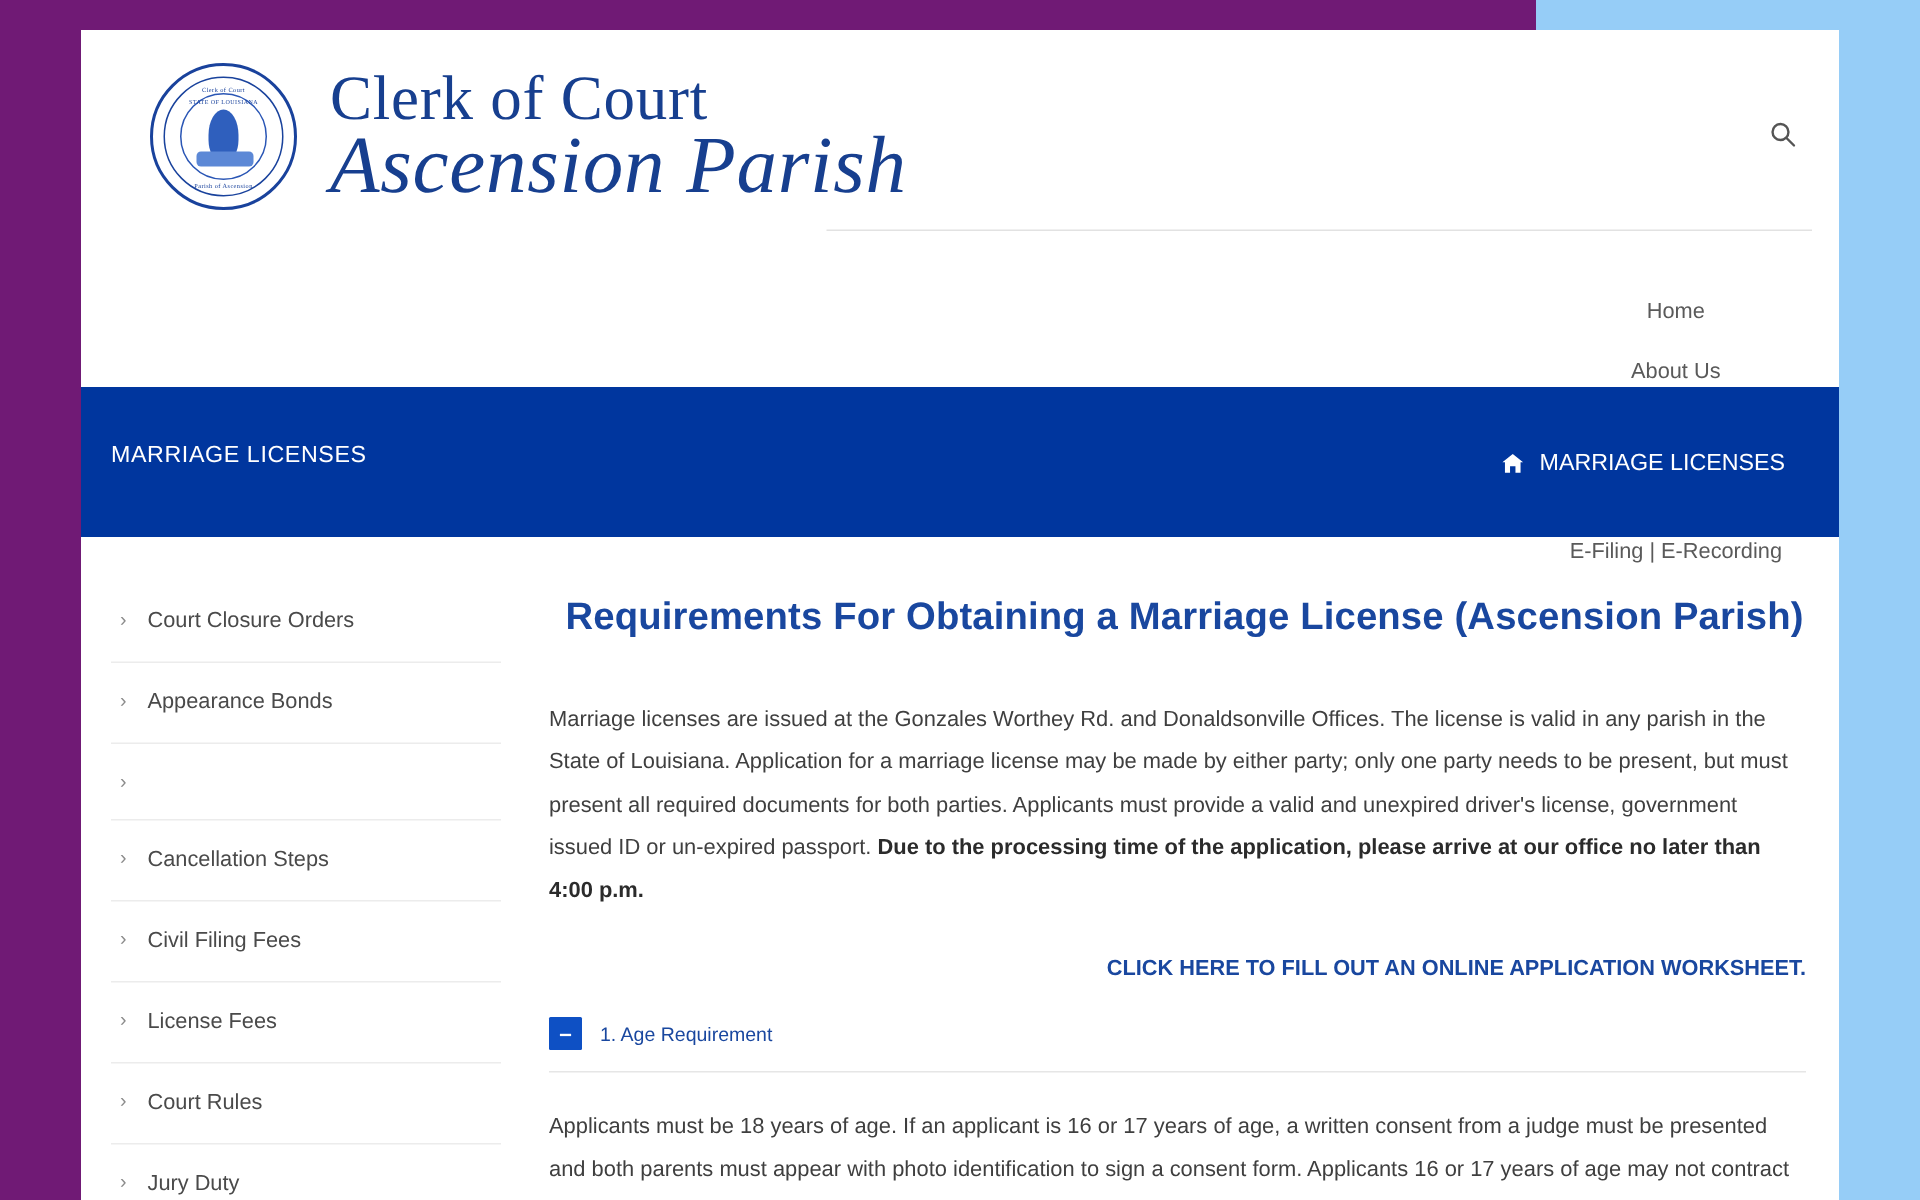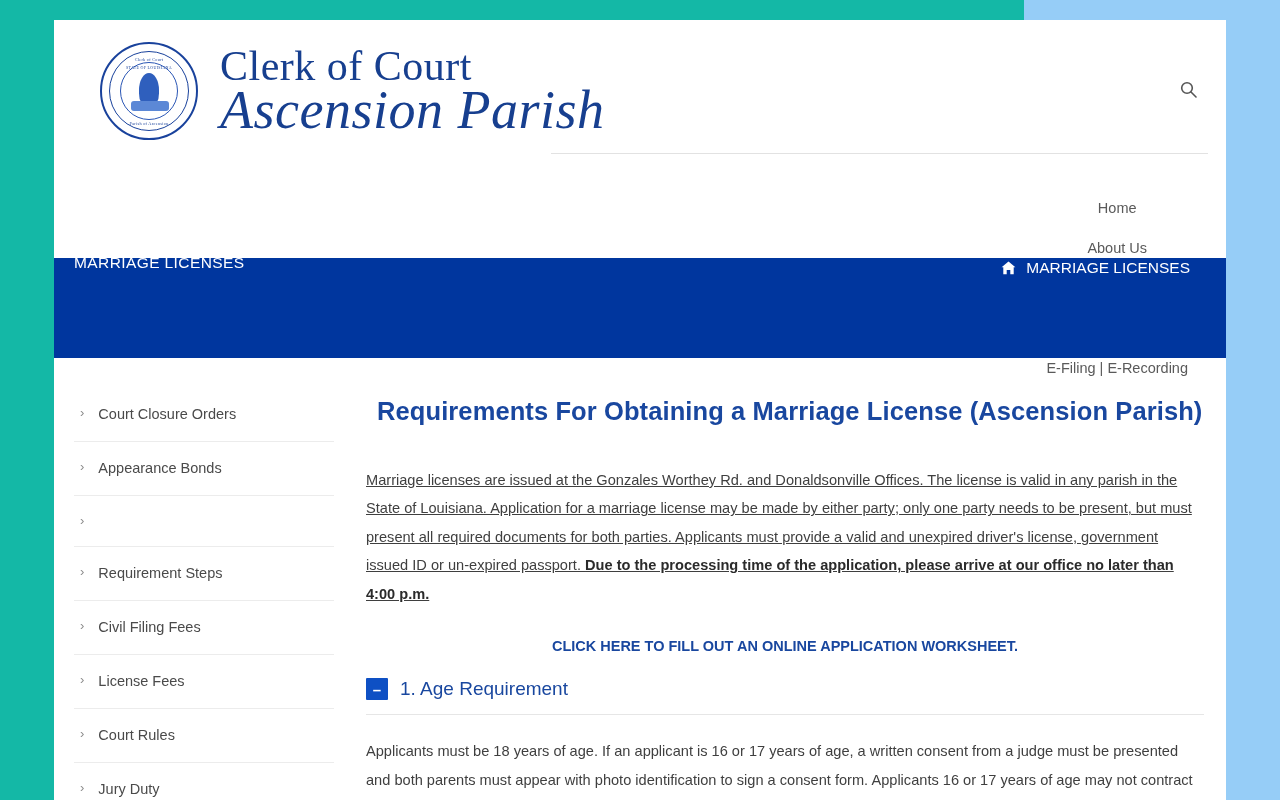--- a/index.html
+++ b/index.html
@@ -9,21 +9,21 @@
     width: 1280px;
     height: 800px;
     overflow: hidden;
     background: #96cdf7;
     font-family: "Liberation Sans", sans-serif;
   }
   #page {
     position: relative;
     width: 1024px;
     height: 800px;
-    background: #14b8a6;
+    background: #701a75;
   }
   .site {
     position: absolute;
     left: 54px;
     top: 20px;
     width: 1172px;
     height: 790px;
     background: #ffffff;
     overflow: hidden;
   }
@@ -148,21 +148,21 @@
     padding: 12px 18px;
     cursor: pointer;
     white-space: nowrap;
   }
   
   .band {
     height: 100px;
     background: #00369e;
     color: #fff;
     display: flex;
-    align-items: flex-start;
+    align-items: center;
     justify-content: space-between;
     padding: 0 36px 0 20px;
     position: relative;
   }
   .band-title {
     font-size: 15.5px;
     letter-spacing: .4px;
     color: #ffffff;
     position: relative;
     top: -4px;
@@ -215,26 +215,25 @@
     font-weight: bold;
     letter-spacing: .1px;
     margin: 0 0 38px 11px;
     line-height: 1.25;
   }
   .para {
     font-size: 14.6px;
     color: #3f3f3f;
     line-height: 1.95;
     margin: 0 0 26px 0;
-    text-decoration: underline;
   }
   .para b { color: #2b2b2b; }
   .cta {
     display: block;
-    text-align: center;
+    text-align: right;
     font-size: 14.5px;
     color: #19479f;
     font-weight: bold;
     text-decoration: none;
     margin: 30px 0 18px 0;
     cursor: pointer;
   }
   .accordion-head {
     display: flex;
     align-items: center;
@@ -251,21 +250,21 @@
     display: flex;
     align-items: center;
     justify-content: center;
     font-size: 15px;
     font-weight: bold;
     line-height: 1;
     flex: none;
     border-radius: 1px;
   }
   .acc-label {
-    font-size: 19px;
+    font-size: 13px;
     color: #19479f;
   }
   .acc-body {
     font-size: 14.6px;
     color: #3f3f3f;
     line-height: 1.95;
     padding-top: 22px;
   }
 </style>
 </head>
@@ -330,21 +329,21 @@
         </div>
         <div class="side-item">
           <span class="chev">›</span>
           <span>Appearance Bonds</span>
         </div>
         <div class="side-item">
           <span class="chev">›</span>
         </div>
         <div class="side-item">
           <span class="chev">›</span>
-          <span>Requirement Steps</span>
+          <span>Cancellation Steps</span>
         </div>
         <div class="side-item">
           <span class="chev">›</span>
           <span>Civil Filing Fees</span>
         </div>
         <div class="side-item">
           <span class="chev">›</span>
           <span>License Fees</span>
         </div>
         <div class="side-item">

